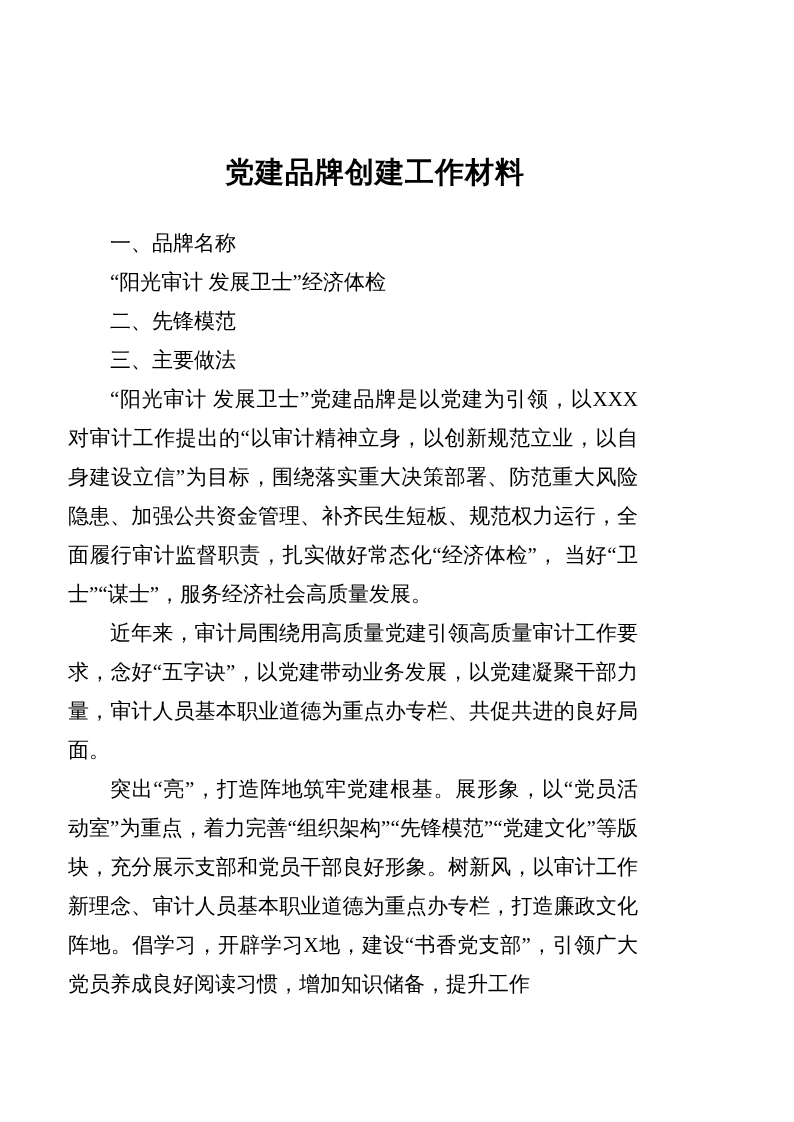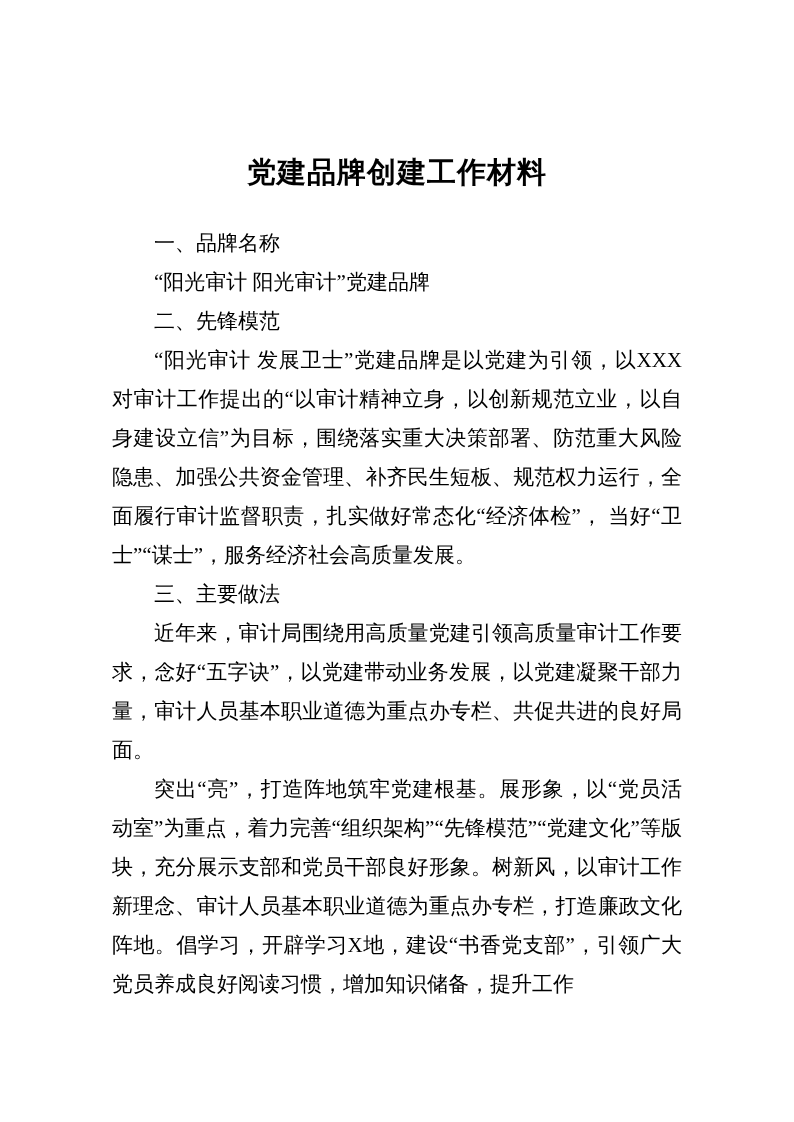--- a/index.html
+++ b/index.html
@@ -8,21 +8,21 @@
     width: 794px;
     height: 1122px;
     overflow: hidden;
     font-family: "Liberation Serif", "DejaVu Serif", serif;
     color: #000000;
   }
   .doc-page {
     width: 794px;
     height: 1122px;
     background: #ffffff;
-    padding: 150px 112px 0 112px;
+    padding: 150px 112px 0 68px;
   }
   .doc-title {
     font-family: "Liberation Sans", "DejaVu Sans", sans-serif;
     font-weight: bold;
     font-size: 29px;
     line-height: 44px;
     text-align: center;
     letter-spacing: 1px;
     margin: 0 0 30px 0;
     color: #000000;
@@ -42,20 +42,20 @@
     text-align: left;
   }
 </style>
 </head>
 <body>
 
 <div class="doc-page">
   <h1 class="doc-title">党建品牌创建工作材料</h1>
   <div class="doc-body" id="doc-body">
       <p class="para heading">一、品牌名称</p>
-      <p class="para">“阳光审计 阳光审计”党建品牌</p>
+      <p class="para">“阳光审计 发展卫士”经济体检</p>
       <p class="para heading">二、先锋模范</p>
+      <p class="para heading">三、主要做法</p>
       <p class="para">“阳光审计 发展卫士”党建品牌是以党建为引领，以XXX 对审计工作提出的“以审计精神立身，以创新规范立业，以自身建设立信”为目标，围绕落实重大决策部署、防范重大风险隐患、加强公共资金管理、补齐民生短板、规范权力运行，全面履行审计监督职责，扎实做好常态化“经济体检”， 当好“卫士”“谋士”，服务经济社会高质量发展。</p>
-      <p class="para heading">三、主要做法</p>
       <p class="para">近年来，审计局围绕用高质量党建引领高质量审计工作要求，念好“五字诀”，以党建带动业务发展，以党建凝聚干部力量，审计人员基本职业道德为重点办专栏、共促共进的良好局面。</p>
       <p class="para">突出“亮”，打造阵地筑牢党建根基。展形象，以“党员活动室”为重点，着力完善“组织架构”“先锋模范”“党建文化”等版块，充分展示支部和党员干部良好形象。树新风，以审计工作新理念、审计人员基本职业道德为重点办专栏，打造廉政文化阵地。倡学习，开辟学习X地，建设“书香党支部”，引领广大党员养成良好阅读习惯，增加知识储备，提升工作</p>
     </div>
 </div>
 
 </body></html>

